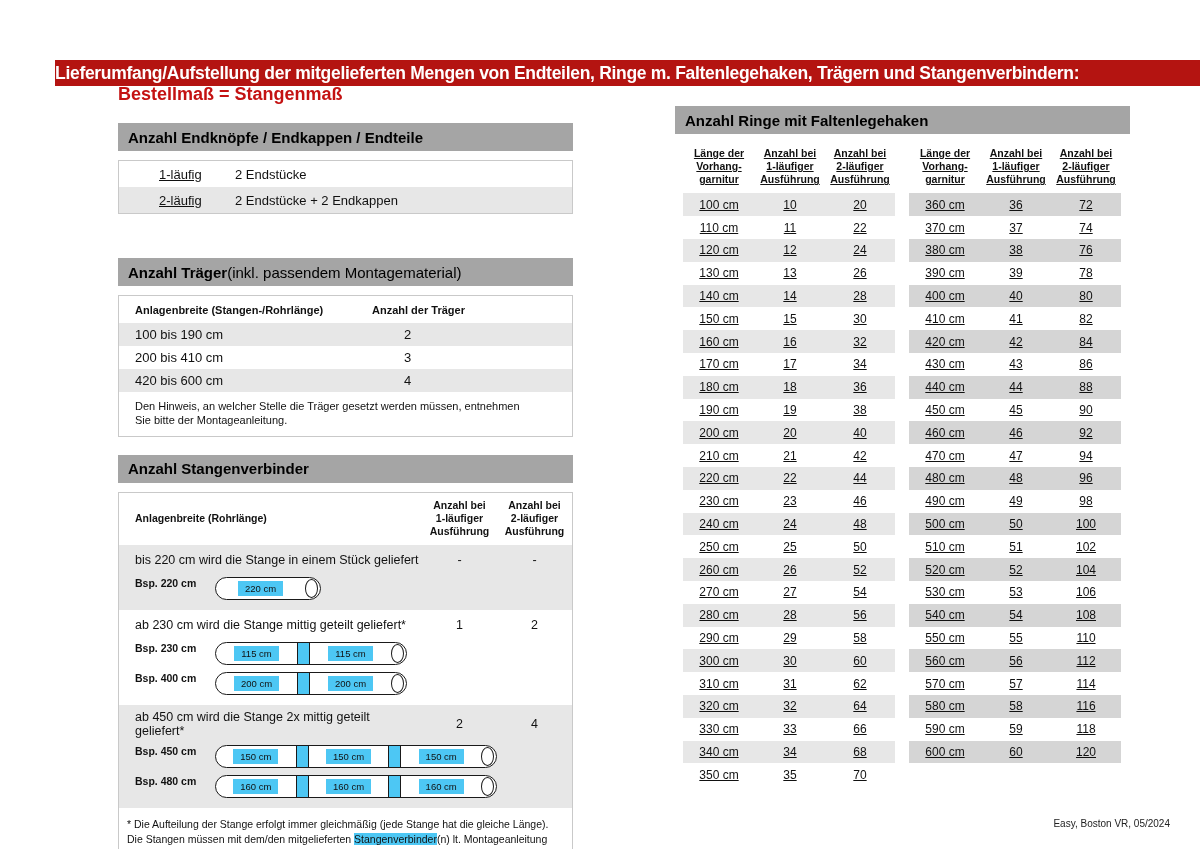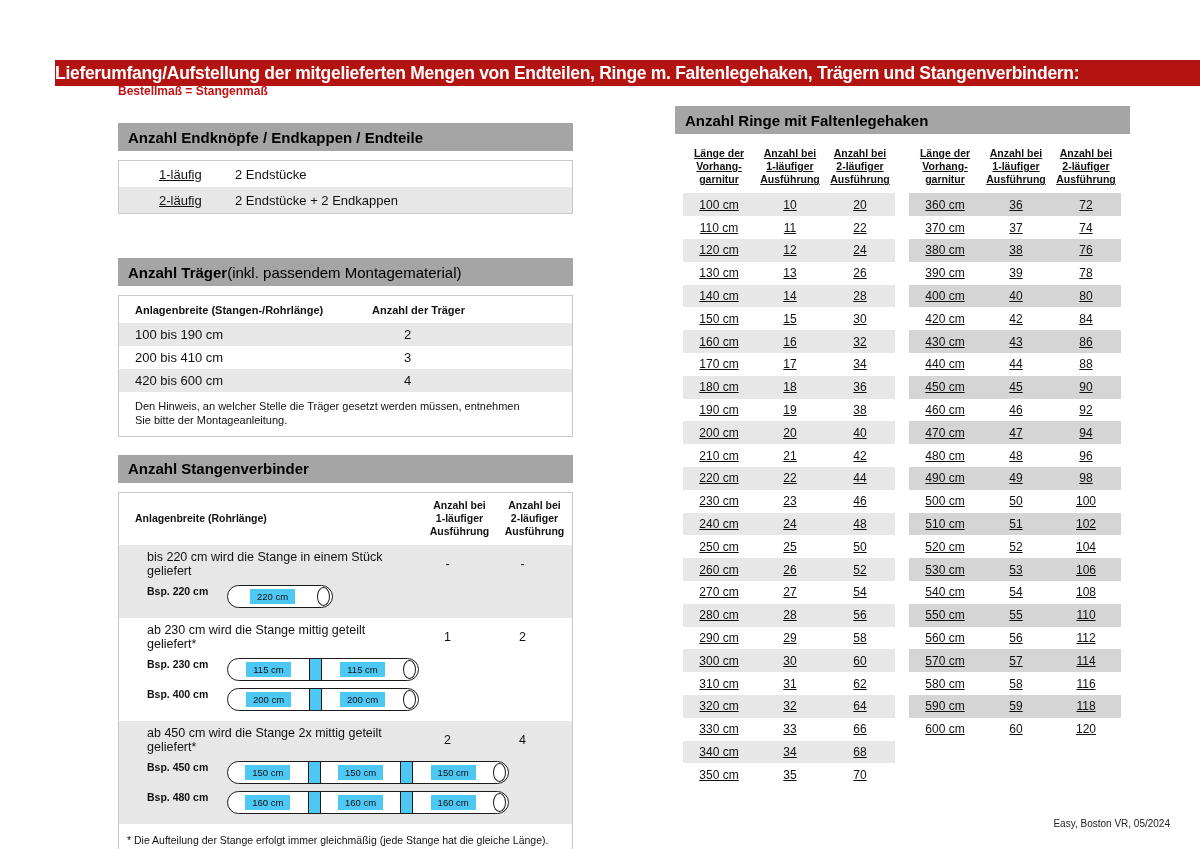--- a/index.html
+++ b/index.html
@@ -13,21 +13,21 @@
     background: var(--bar-red); color: #fff;
     display: flex; align-items: center; 
     font-weight: bold; font-size: 17.5px; letter-spacing: -0.3px;
     white-space: nowrap; overflow: hidden; margin-top: 20px;
   }
 
   
   .left-col  { position: absolute; left: 118px; top: 84px;  width: 455px; }
   .right-col { position: absolute; left: 675px; top: 106px; width: 455px; }
 
-  .subtitle { font-size: 12px; font-weight: bold; color: var(--text-red); height: 18px; }
+  .subtitle { font-size: 18px; font-weight: bold; color: var(--text-red); height: 18px; }
 
   .section-bar {
     background: var(--section-gray); height: 28px;
     display: flex; align-items: center; padding-left: 10px;
     font-size: 15px; color: #000;
   }
   .section-bar .bold { font-weight: bold; }
   .section-bar .norm { font-weight: normal; }
   .bar1 { margin-top: 21px; }
   .bar2 { margin-top: 44px; }
@@ -49,21 +49,21 @@
   .tr-body .tr-row:nth-child(odd) { background: var(--row-gray); }
   .tr-row .tr-c2 { padding-left: 32px; }
   .tr-note { font-size: 11px; line-height: 1.3; padding: 7px 16px 0; max-width: 420px; }
 
   
   .box3 { padding-bottom: 8px; }
   .vb-head { display: flex; align-items: center; padding: 6px 0 7px; }
   .vb-head .vb-wcol { flex: 1; padding-left: 16px; font-size: 10.5px; font-weight: bold; }
   .vb-ccol { width: 75px; text-align: center; font-size: 10.5px; font-weight: bold;
              white-space: pre-line; line-height: 1.25; }
-  .vb-section { padding: 5px 12px 7px; }
+  .vb-section { padding: 5px 0 7px; }
   .vb-section.striped { background: var(--row-gray); }
   .vb-row { display: flex; align-items: center; min-height: 20px; font-size: 12.5px; }
   .vb-text { flex: 1; padding-left: 16px; }
   .vb-count { width: 75px; text-align: center; font-size: 12.5px; }
 
   .rod-example { display: flex; align-items: flex-start; margin: 7px 0 3px; }
   .rod-ex-label { width: 96px; padding-left: 16px; font-size: 10.5px; font-weight: bold; flex: none; }
   .rod { display: flex; align-items: center; height: 23px; border: 1.6px solid #1a1a1a;
          border-radius: 12px; background: #fff; }
   .rod.segs-1 { width: 106px; }
@@ -450,20 +450,25 @@
             <span class="rc c1">390 cm</span>
             <span class="rc c2">39</span>
             <span class="rc c3">78</span>
           </div>
             <div class="ring-row">
             <span class="rc c1">400 cm</span>
             <span class="rc c2">40</span>
             <span class="rc c3">80</span>
           </div>
             <div class="ring-row">
+            <span class="rc c1">410 cm</span>
+            <span class="rc c2">41</span>
+            <span class="rc c3">82</span>
+          </div>
+            <div class="ring-row">
             <span class="rc c1">420 cm</span>
             <span class="rc c2">42</span>
             <span class="rc c3">84</span>
           </div>
             <div class="ring-row">
             <span class="rc c1">430 cm</span>
             <span class="rc c2">43</span>
             <span class="rc c3">86</span>
           </div>
             <div class="ring-row">

